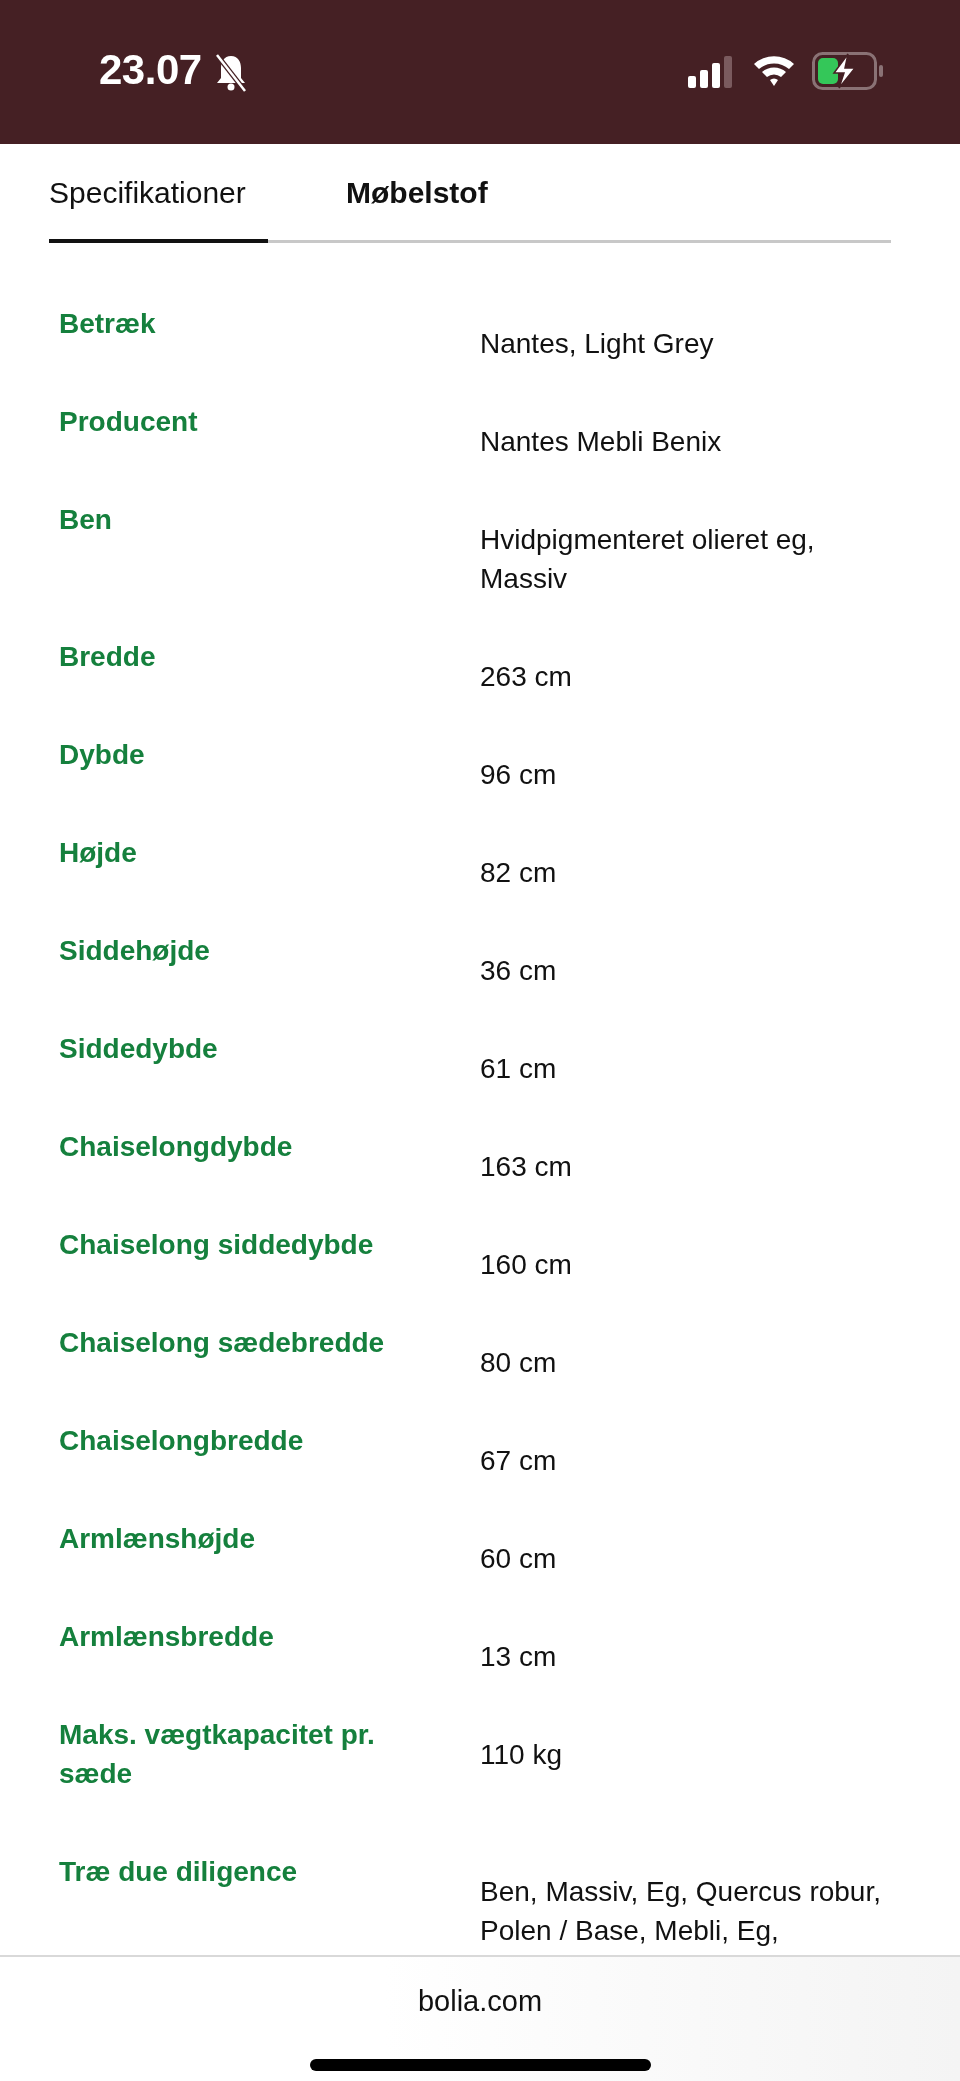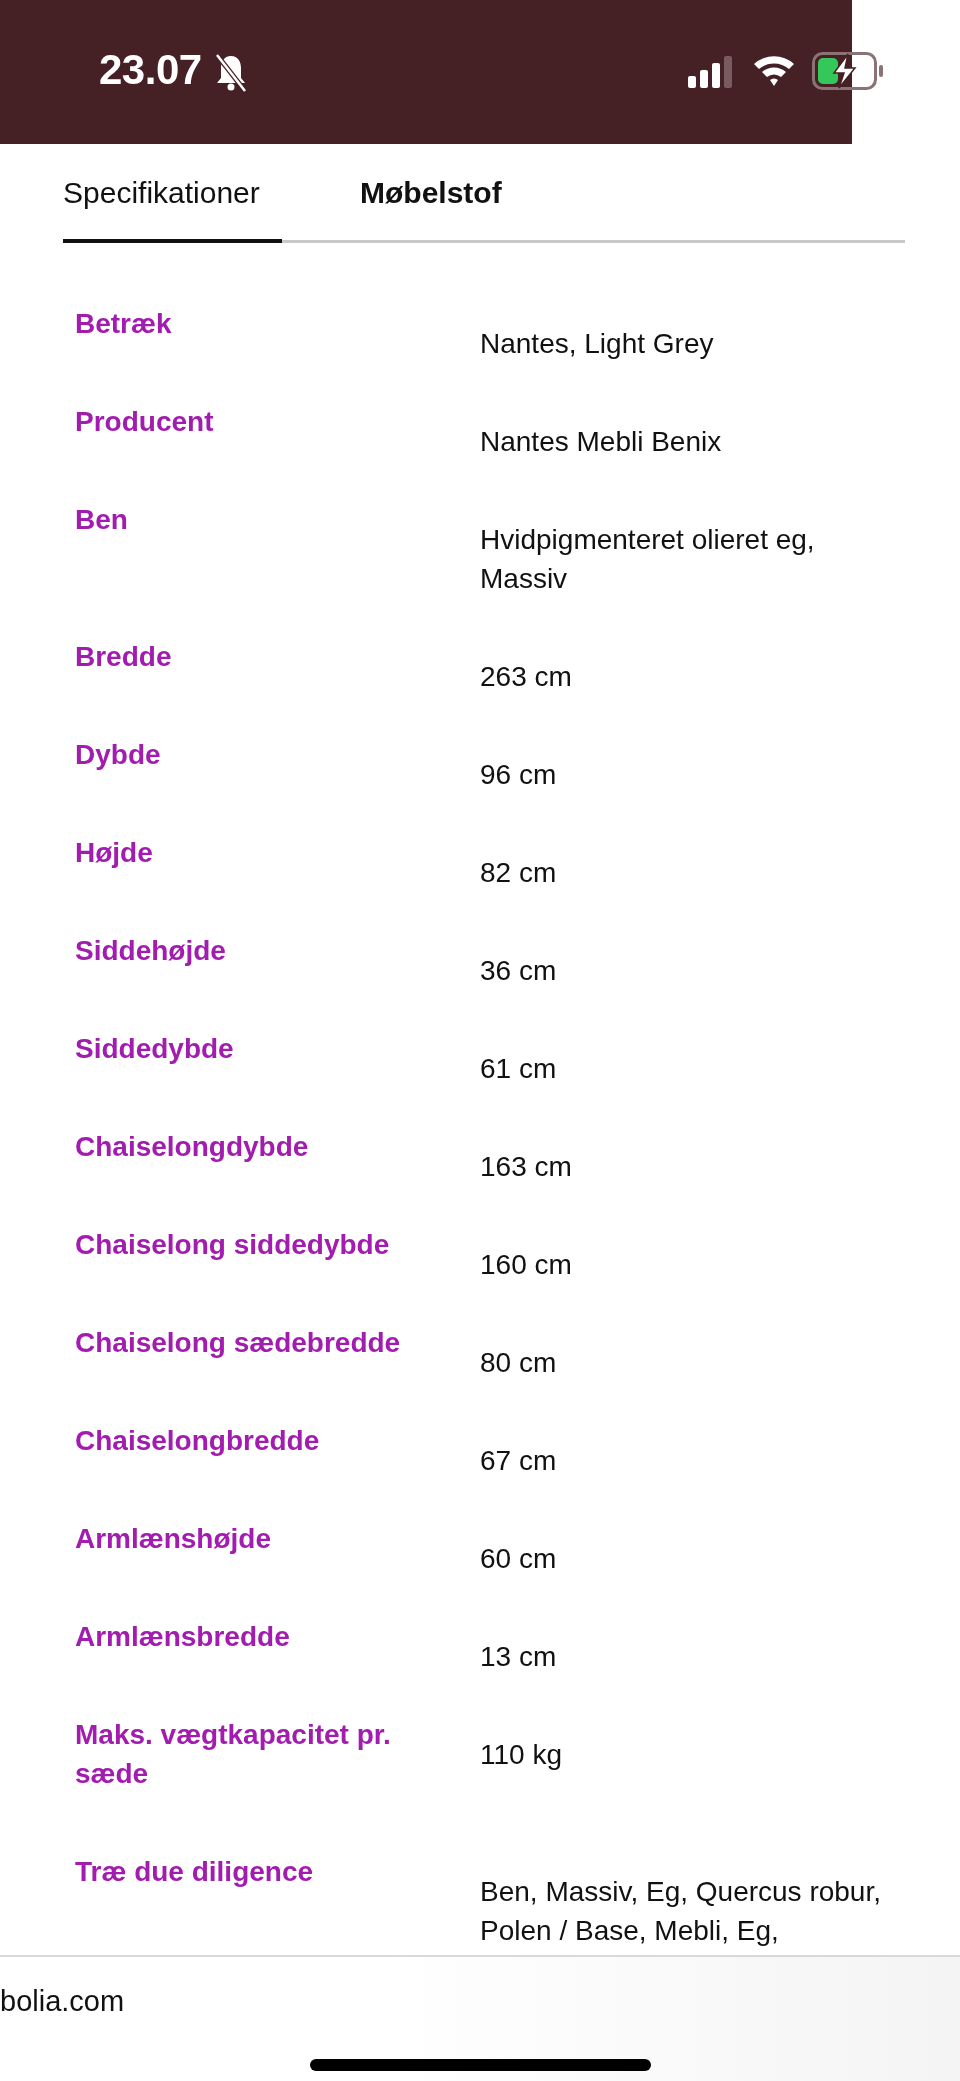--- a/index.html
+++ b/index.html
@@ -1,39 +1,39 @@
 <!DOCTYPE html>
 <html><head>
 <meta charset="utf-8">
 <style>
   html, body { margin:0; padding:0; }
   body { width:960px; height:2081px; position:relative; overflow:hidden; background:#ffffff;
          font-family:"Liberation Sans", sans-serif; color:#111; }
-  .status-bar { position:absolute; left:0; top:0; width:852px; height:144px; background:#452024; }
+  .status-bar { position:absolute; left:0; top:0; width:960px; height:144px; background:#452024; }
   .status-time { position:absolute; left:99px; top:46px; font-size:42px; font-weight:700; color:#fff;
                  letter-spacing:-0.5px; font-family:"Liberation Sans", sans-serif; }
   .bell { position:absolute; left:212px; top:52px; width:38px; height:40px; }
   .signal { position:absolute; left:688px; top:56px; width:46px; height:32px; }
   .wifi { position:absolute; left:752px; top:52px; width:44px; height:36px; }
   .battery { position:absolute; left:812px; top:52px; width:72px; height:38px; }
 
-  .tabs { position:absolute; left:63px; top:144px; width:842px; height:100px; }
+  .tabs { position:absolute; left:49px; top:144px; width:842px; height:100px; }
   .tab { position:absolute; top:32px; font-size:30px; color:#111; white-space:nowrap; cursor:pointer; }
   .tab-track { position:absolute; left:0; top:96px; width:842px; height:3px; background:#c8c8c8; }
   .tab-indicator { position:absolute; left:0; top:95px; width:219px; height:4px; background:#111; }
 
   .spec-list { position:absolute; left:59px; top:292px; width:842px; }
   .spec-row { position:absolute; left:0; width:842px; }
-  .spec-label { position:absolute; left:16px; width:400px; font-size:28px; font-weight:700; line-height:39px; color:#a21caf; }
+  .spec-label { position:absolute; left:0; width:400px; font-size:28px; font-weight:700; line-height:39px; color:#15803d; }
   .spec-value { position:absolute; left:421px; width:420px; font-size:28px; line-height:39px; color:#111;margin-top:20px; }
 
   .bottom-bar { position:absolute; left:0; top:1955px; width:960px; height:126px;
                 background:linear-gradient(90deg,#ffffff 0%, #ffffff 40%, #f4f4f4 100%);
                 border-top:2px solid #d9d9d9; }
-  .url { position:absolute; left:0; width:960px; top:28px; font-size:29px; color:#111; }
+  .url { position:absolute; left:0; width:960px; top:28px; text-align:center; font-size:29px; color:#111; }
   .home-indicator { position:absolute; left:310px; top:102px; width:341px; height:12px; border-radius:6px; background:#000; }
 </style>
 </head>
 <body>
 
 <div class="status-bar">
   <span class="status-time">23.07</span>
   <svg class="bell" viewBox="0 0 38 40">
     <path d="M19 4 C12 4 9 10 9 16 L9 26 L5 31 L33 31 L29 26 L29 16 C29 10 26 4 19 4 Z" fill="#fff"></path>
     <circle cx="19" cy="35" r="3.5" fill="#fff"></circle>

